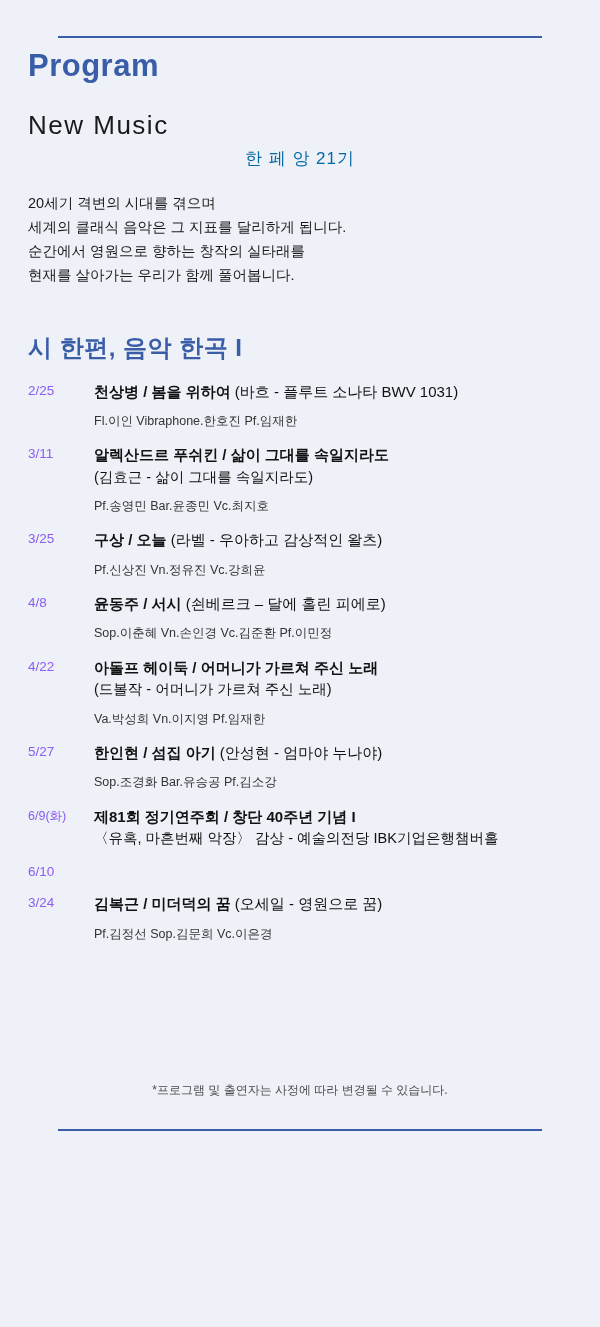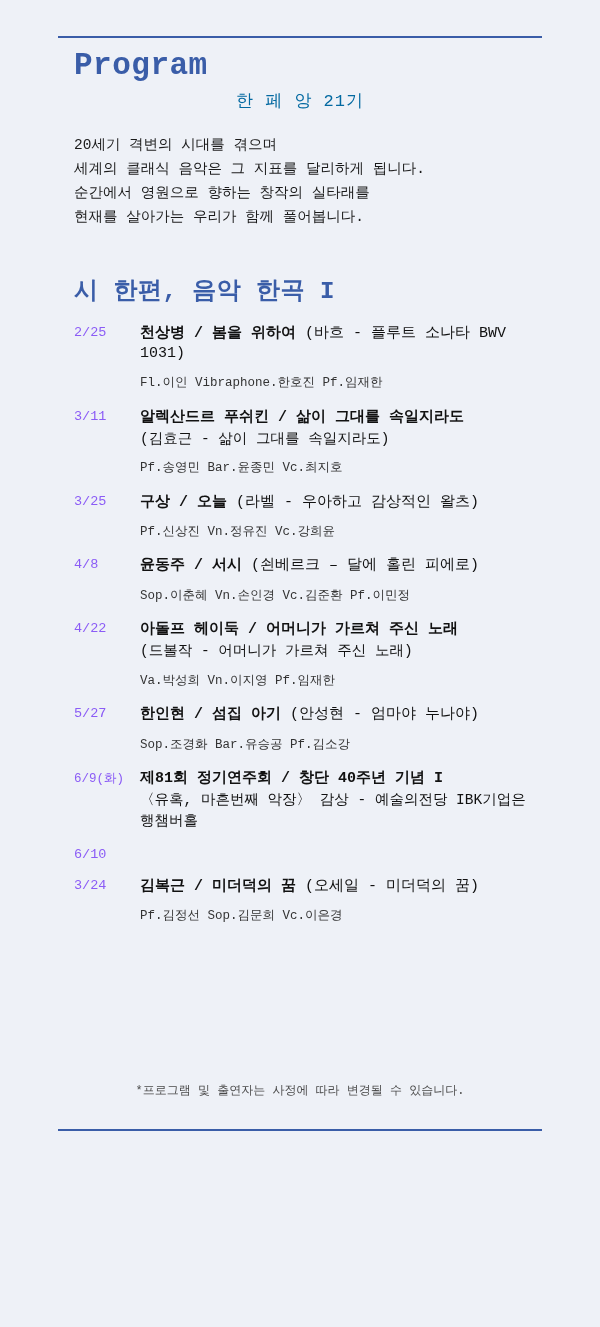--- a/index.html
+++ b/index.html
@@ -12,23 +12,22 @@
     background: #eef1f7;
     font-family: "Liberation Sans", sans-serif;
     color: #1b1b1b;
     overflow: hidden;
   }
   .page {
     position: relative;
     width: 600px;
     height: 1159px;
     box-sizing: border-box;
-    padding: 0 74px;
+    padding: 0 28px;
     background: #eef1f7;
-    font-family: Liberation Mono, monospace;
   }
   .rule-top {
     position: absolute;
     left: 58px;
     right: 58px;
     top: 36px;
     height: 2px;
     background: #3a5da8;
   }
   .rule-bottom {
@@ -133,20 +132,21 @@
 </style>
 </head>
 <body>
 
 <div class="page">
 
   <div class="rule-top"></div>
 
   <h1 class="program">Program</h1>
 
+  <div class="newmusic">New Music</div>
   <div class="korean-sub">한 페 앙  21기</div>
 
   <div class="intro">
     <div>20세기 격변의 시대를 겪으며</div>
     <div>세계의 클래식 음악은 그 지표를 달리하게 됩니다.</div>
     <div>순간에서 영원으로 향하는 창작의 실타래를</div>
     <div>현재를 살아가는 우리가 함께 풀어봅니다.</div>
   </div>
 
   <h2 class="section">시 한편, 음악 한곡 I</h2>
@@ -212,21 +212,21 @@
       </div>
     </div>
 
     <div class="row">
       <div class="date">6/10</div>
     </div>
 
     <div class="row">
       <div class="date">3/24</div>
       <div class="body">
-        <div class="title"><span>김복근 / 미더덕의 꿈 </span><span class="light">(오세일 - 미더덕의 꿈)</span></div>
+        <div class="title"><span>김복근 / 미더덕의 꿈 </span><span class="light">(오세일 - 영원으로 꿈)</span></div>
         <div class="performers">Pf.김정선   Sop.김문희   Vc.이은경</div>
       </div>
     </div>
 
   </div>
 
   <div class="footnote">*프로그램 및 출연자는 사정에 따라 변경될 수 있습니다.</div>
 
   <div class="rule-bottom"></div>
 

